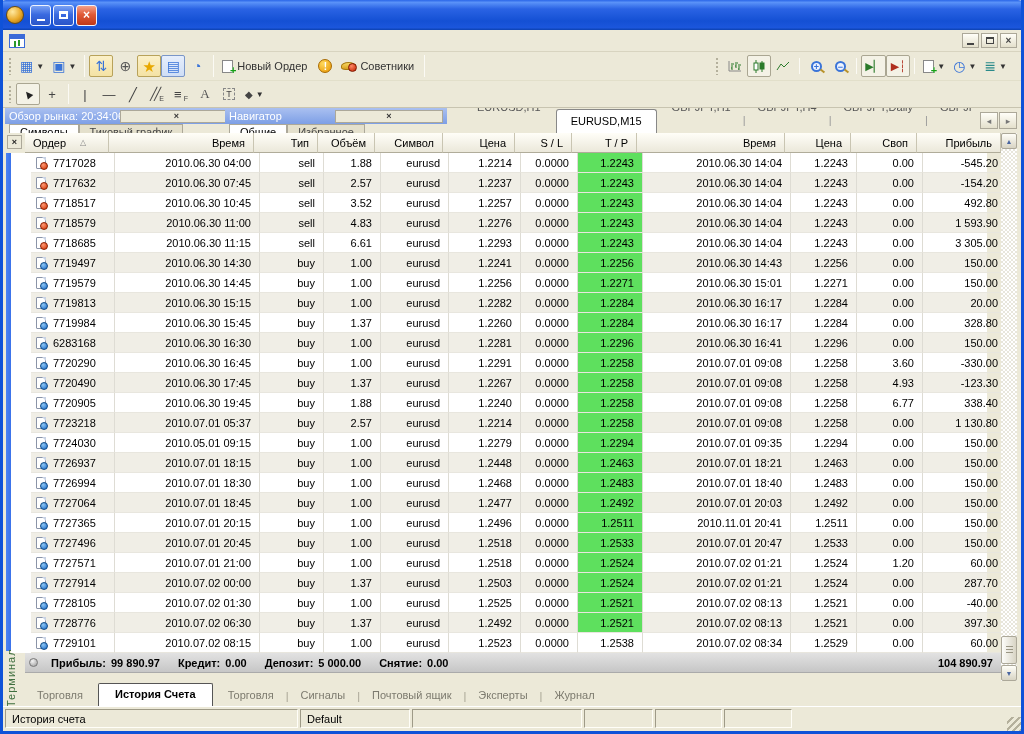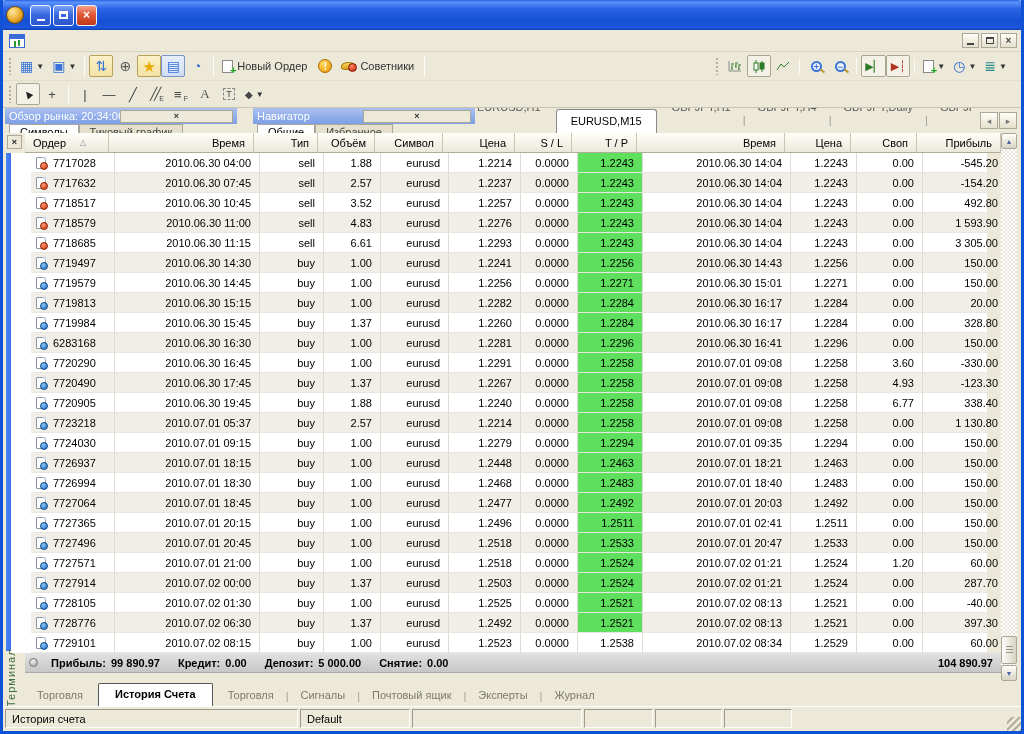--- a/index.html
+++ b/index.html
@@ -76,21 +76,21 @@
   .tlabel-box{border:1px dashed #888;padding:0 2px;font-size:9px;color:#444;}
   
   .tf-group{display:flex;align-items:center;border:1px solid #d8d4c0;border-radius:2px;margin-left:130px;}
   .tfbtn{min-width:30px;height:20px;display:flex;align-items:center;justify-content:center;color:#555;padding:0 4px;border:1px solid transparent;}
   .tfbtn.active{background:#fdfcf4;border-color:#9a9684;color:#000;}
   .tb1-right{margin-left:auto;display:flex;align-items:center;margin-right:8px;}
   
   .dockrow{position:absolute;top:108px;left:0;right:0;height:25px;background:#ece9d8;}
   .dockpanel{position:absolute;top:0;height:25px;overflow:hidden;}
   .dockpanel.mw{left:2px;width:232px;}
-  .dockpanel.nav{left:250px;width:222px;}
+  .dockpanel.nav{left:222px;width:222px;}
   .caption{height:16px;background:linear-gradient(180deg,#aac0f0,#7d9fe6);display:flex;align-items:center;
     color:#fff;padding:0 4px;font-size:11px;}
   .caption span{flex:1;white-space:nowrap;overflow:hidden;}
   .cap-x{flex:0 0 auto;width:14px;height:13px;background:#ece9d8;border:1px solid #aca899;color:#333;
     font-size:9px;line-height:11px;text-align:center;font-weight:bold;}
   .minitabs{display:flex;height:18px;padding-left:4px;gap:0;}
   .mtab{border:1px solid #aca899;border-bottom:none;background:#e4e0cc;padding:1px 10px 0;white-space:nowrap;color:#444;}
   .mtab.active{background:#fff;color:#000;}
   .charttabs{position:absolute;left:462px;right:46px;top:0;height:25px;display:flex;align-items:flex-end;overflow:hidden;}
   .ctab{padding:4px 12px 20px;color:#555;white-space:nowrap;}
@@ -642,21 +642,21 @@
         <div class="tcell num">2010.07.01 09:08</div>
         <div class="tcell num">1.2258</div>
         <div class="tcell num">0.00</div>
         <div class="tcell num">1 130.80</div>
       </div>
       <div class="trow">
         <div class="tcell first">
           <span class="doc buy"></span>
           <span>7724030</span>
         </div>
-        <div class="tcell num">2010.07.01 09:15</div>
+        <div class="tcell num">2010.05.01 09:15</div>
         <div class="tcell num">buy</div>
         <div class="tcell num">1.00</div>
         <div class="tcell num">eurusd</div>
         <div class="tcell num">1.2279</div>
         <div class="tcell num">0.0000</div>
         <div class="tcell num tp-hit">1.2294</div>
         <div class="tcell num">2010.07.01 09:35</div>
         <div class="tcell num">1.2294</div>
         <div class="tcell num">0.00</div>
         <div class="tcell num">150.00</div>
@@ -717,21 +717,21 @@
           <span class="doc buy"></span>
           <span>7727365</span>
         </div>
         <div class="tcell num">2010.07.01 20:15</div>
         <div class="tcell num">buy</div>
         <div class="tcell num">1.00</div>
         <div class="tcell num">eurusd</div>
         <div class="tcell num">1.2496</div>
         <div class="tcell num">0.0000</div>
         <div class="tcell num tp-hit">1.2511</div>
-        <div class="tcell num">2010.07.01 02:41</div>
+        <div class="tcell num">2010.11.01 20:41</div>
         <div class="tcell num">1.2511</div>
         <div class="tcell num">0.00</div>
         <div class="tcell num">150.00</div>
       </div>
       <div class="trow alt">
         <div class="tcell first">
           <span class="doc buy"></span>
           <span>7727496</span>
         </div>
         <div class="tcell num">2010.07.01 20:45</div>

